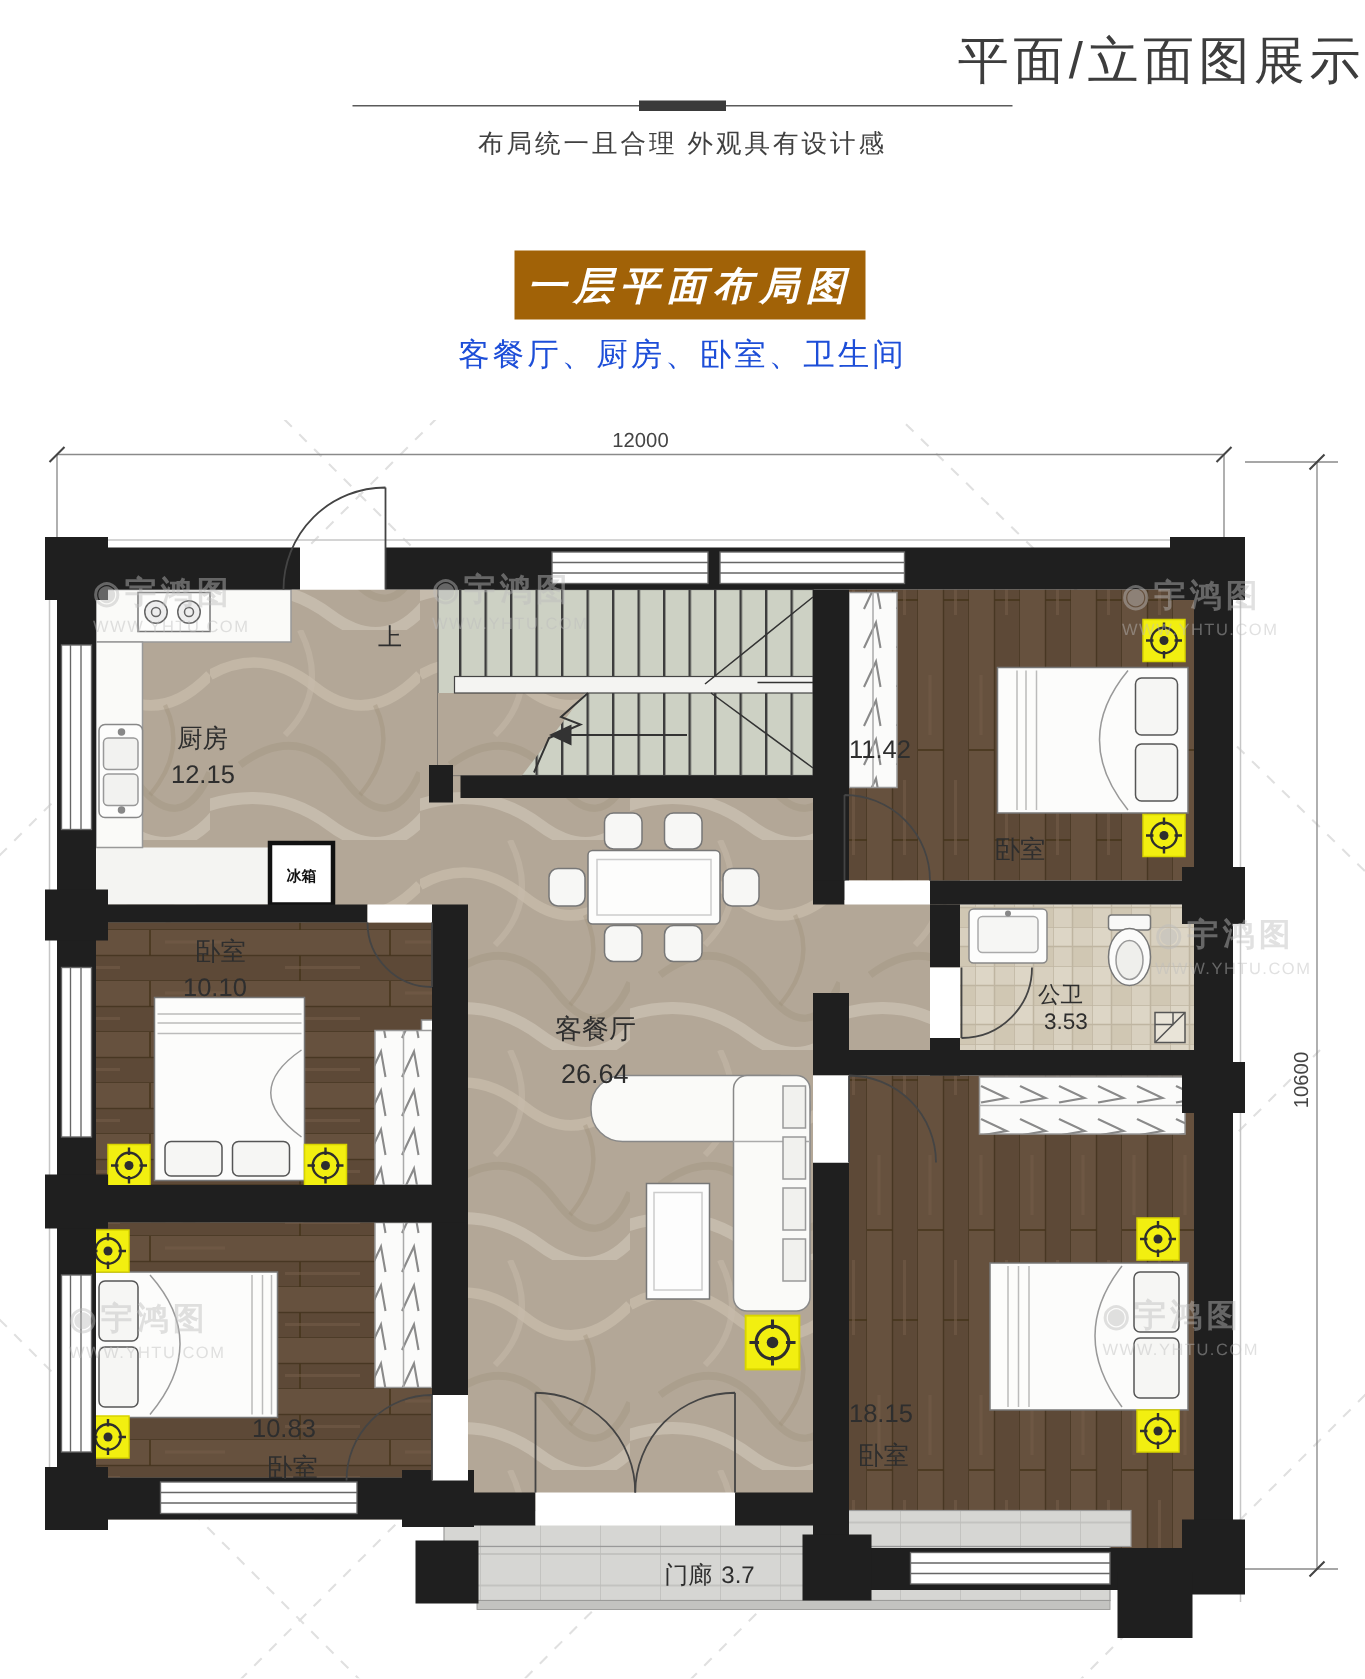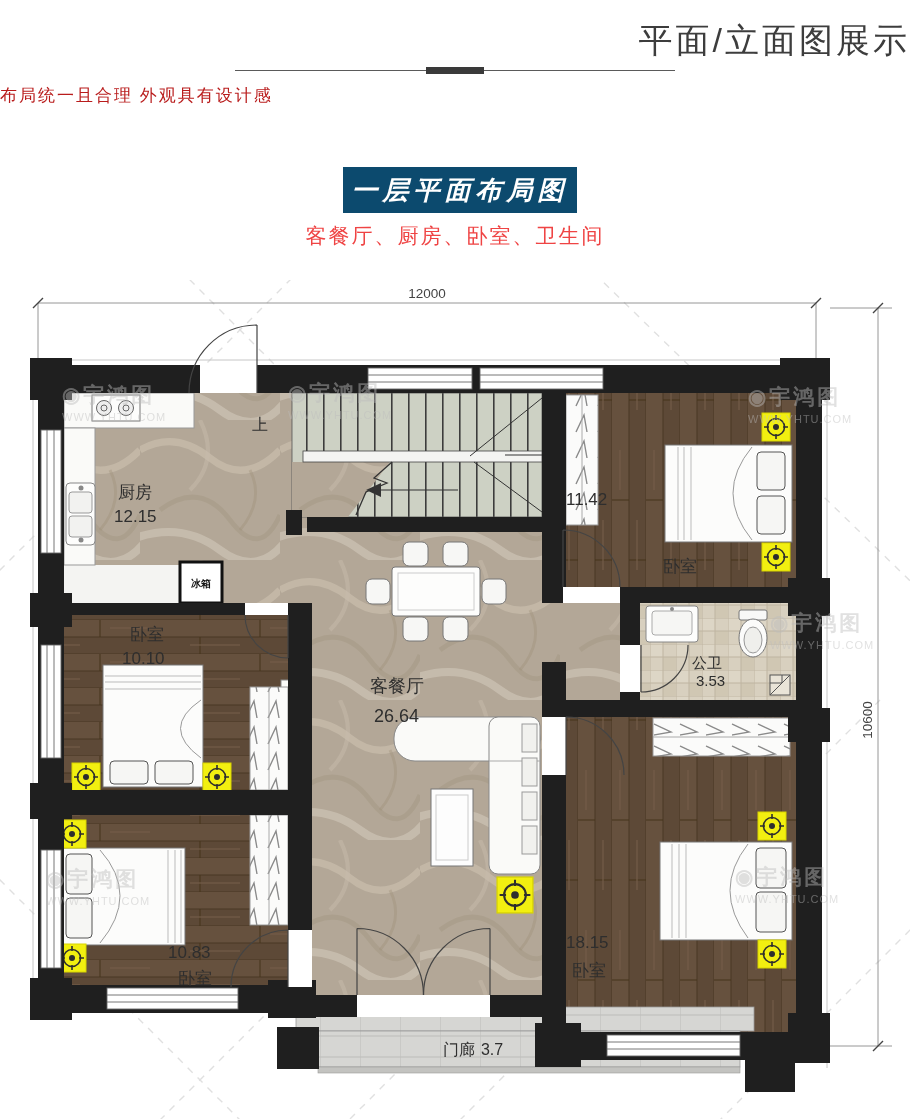--- a/index.html
+++ b/index.html
@@ -2,39 +2,39 @@
 <html><head>
 <meta charset="utf-8">
 <style>
   html,body{margin:0;padding:0;}
   body{width:910px;height:1119px;position:relative;background:#fff;
        font-family:"Liberation Sans",sans-serif;overflow:hidden;}
   .title{position:absolute;top:18px;left:0;width:100%;text-align:right;
          font-size:34px;color:#3d3d3d;letter-spacing:3px;font-weight:500;}
   .divline{position:absolute;top:70px;left:235px;width:440px;height:1px;background:#5a5a5a;}
   .divblock{position:absolute;top:67px;left:426px;width:58px;height:7px;background:#3a3a3a;}
-  .subtitle{position:absolute;top:84px;left:0;width:100%;
-            font-size:17px;color:#b91c1c;letter-spacing:2px;}
+  .subtitle{position:absolute;top:84px;left:0;width:100%;text-align:center;
+            font-size:17px;color:#404040;letter-spacing:2px;}
   .banner{position:absolute;top:167px;left:343px;width:234px;height:46px;
           display:flex;align-items:center;justify-content:center;color:#fff;
           font-family:"Liberation Serif",serif;font-size:26px;font-weight:bold;
           letter-spacing:5px;font-style:italic;}
   .roomsline{position:absolute;top:222px;left:0;width:100%;text-align:center;
-             font-size:21px;color:#ef4444;letter-spacing:2px;}
+             font-size:21px;color:#1d4ed8;letter-spacing:2px;}
   .plansvg{position:absolute;top:280px;left:0;}
   text{font-family:"Liberation Sans",sans-serif;}
 </style>
 </head>
 <body>
 
 <div class="title">平面/立面图展示</div>
 <div class="divline"></div>
 <div class="divblock"></div>
 <div class="subtitle">布局统一且合理 外观具有设计感</div>
-<div class="banner" style="background:#0c4a6e;">一层平面布局图</div>
+<div class="banner" style="background:#a16207;">一层平面布局图</div>
 <div class="roomsline">客餐厅、厨房、卧室、卫生间</div>
 
 <svg class="plansvg" width="910" height="839" viewBox="0 0 910 839" xmlns="http://www.w3.org/2000/svg" xmlns:xlink="http://www.w3.org/1999/xlink">
 <defs>
   <pattern id="pMarble" width="140" height="140" patternUnits="userSpaceOnUse">
     <rect width="140" height="140" fill="#b3a797"></rect>
     <path d="M0 30 Q35 10 70 38 T140 30" stroke="#cfc4b3" fill="none" stroke-width="7" opacity=".55"></path>
     <path d="M20 90 Q60 60 90 100 T140 95" stroke="#a0947d" fill="none" stroke-width="5" opacity=".4"></path>
     <path d="M-10 120 Q40 100 80 130 T150 115" stroke="#d8cfc1" fill="none" stroke-width="8" opacity=".5"></path>
     <path d="M60 0 Q80 40 50 70" stroke="#c8bcab" fill="none" stroke-width="4" opacity=".5"></path>

